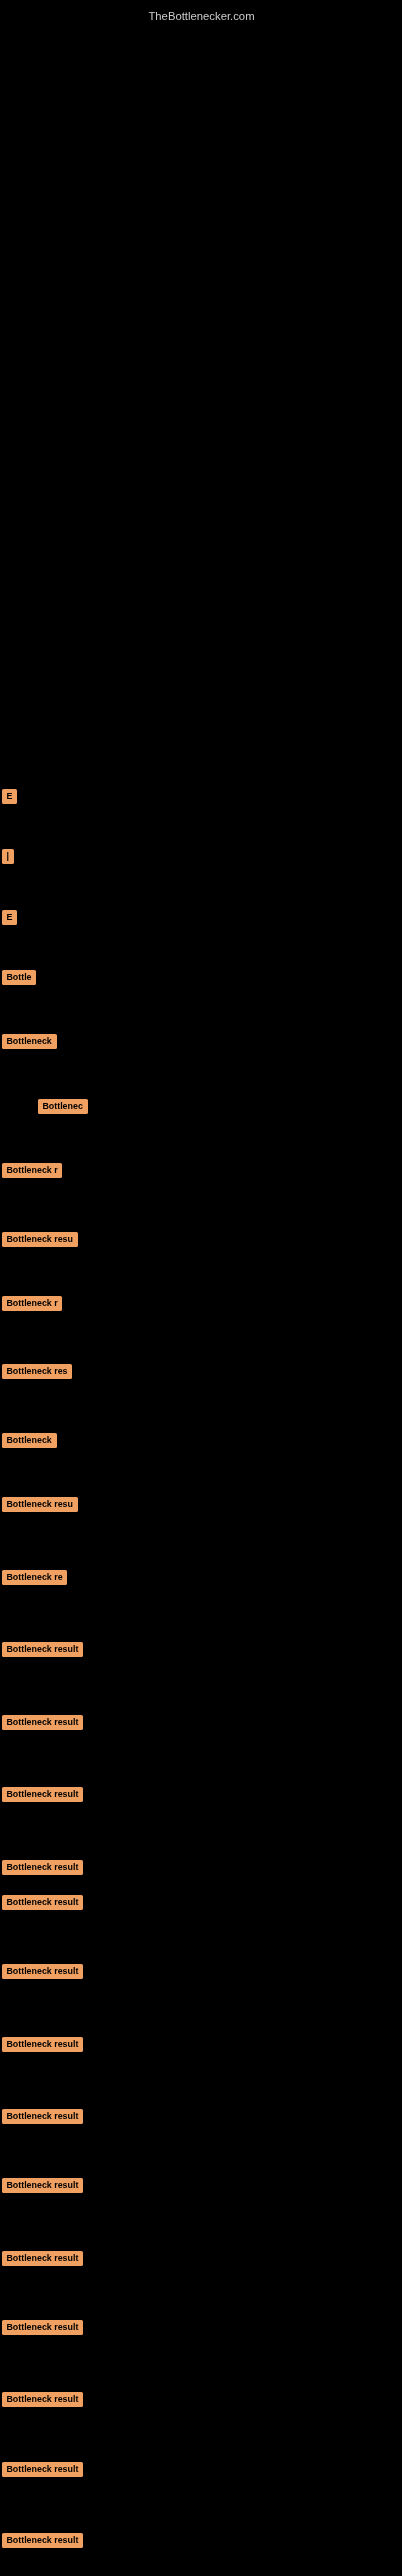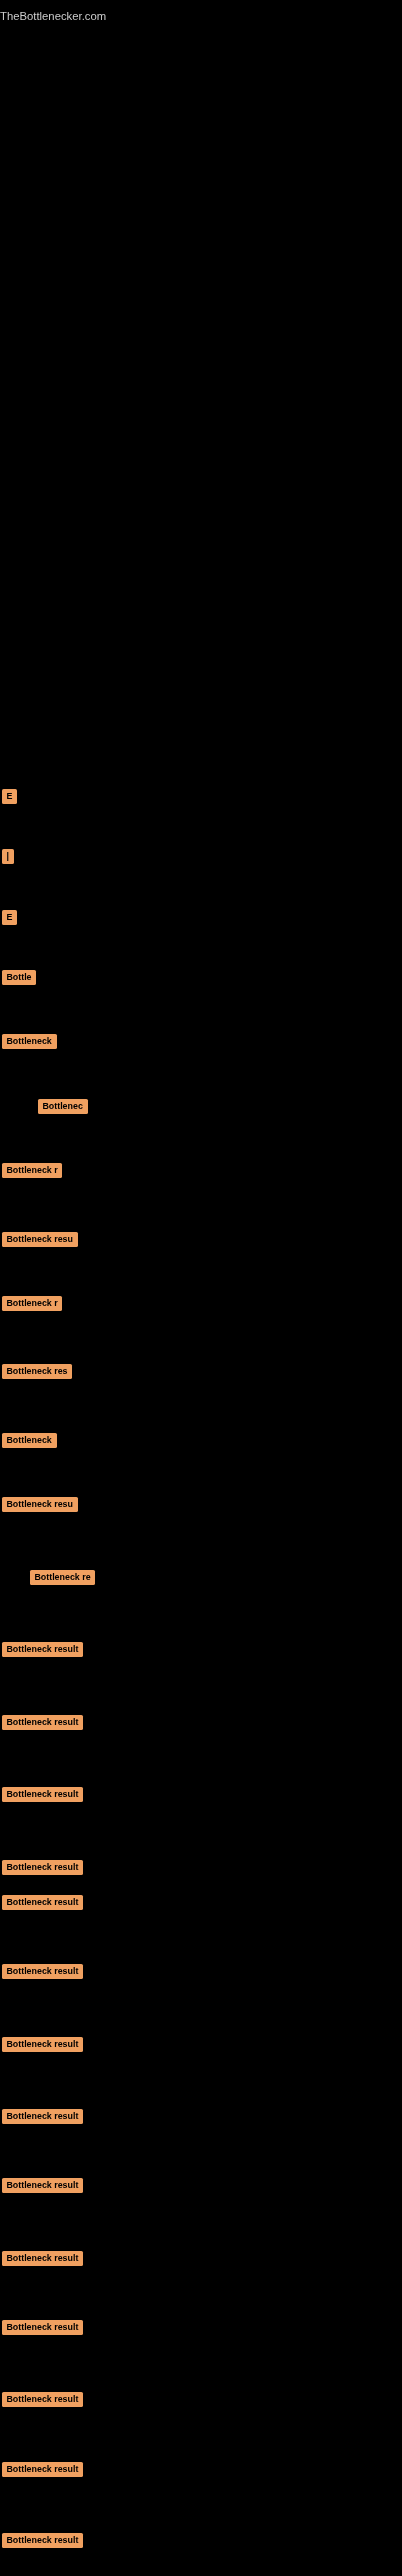--- a/index.html
+++ b/index.html
@@ -8,20 +8,21 @@
       box-sizing: border-box;
     }
     body {
       background-color: #000000;
       width: 403px;
       min-height: 2576px;
       font-family: Arial, sans-serif;
       position: relative;
     }
     .site-title {
+      text-align: center;
       color: #cccccc;
       font-size: 11.3px;
       padding: 6.4px 0;
       position: absolute;
       top: 4px;
       left: 0;
       right: 0;
     }
     .bottleneck-label {
       display: inline-block;
@@ -50,21 +51,21 @@
     <div class="result-item" style="top: 910px; left: 1.6px;"><span class="bottleneck-label" style="max-width: 31px;">E</span></div>
     <div class="result-item" style="top: 970px; left: 1.6px; text-align: right;"><span class="bottleneck-label" style="max-width: 52px;">Bottle</span></div>
     <div class="result-item" style="top: 1034px; left: 1.6px;"><span class="bottleneck-label" style="max-width: 76px;">Bottleneck</span></div>
     <div class="result-item" style="top: 1099px; left: 1.6px;"><span class="bottleneck-label" style="max-width: 71px; margin-left: 36px;">Bottlenec</span></div>
     <div class="result-item" style="top: 1163px; left: 1.6px;"><span class="bottleneck-label" style="max-width: 87px;">Bottleneck r</span></div>
     <div class="result-item" style="top: 1232px; left: 1.6px;"><span class="bottleneck-label" style="max-width: 105px;">Bottleneck resu</span></div>
     <div class="result-item" style="top: 1296px; left: 1.6px;"><span class="bottleneck-label" style="max-width: 87px;">Bottleneck r</span></div>
     <div class="result-item" style="top: 1364px; left: 1.6px;"><span class="bottleneck-label" style="max-width: 101px;">Bottleneck res</span></div>
     <div class="result-item" style="top: 1433px; left: 1.6px;"><span class="bottleneck-label" style="max-width: 76px;">Bottleneck</span></div>
     <div class="result-item" style="top: 1497px; left: 1.6px;"><span class="bottleneck-label" style="max-width: 109px;">Bottleneck resu</span></div>
-    <div class="result-item" style="top: 1570px; left: 1.6px;"><span class="bottleneck-label" style="max-width: 95px; margin-left: 28px;">Bottleneck re</span></div>
+    <div class="result-item" style="top: 1570px; left: 1.6px;"><span class="bottleneck-label" style="max-width: 95px;">Bottleneck re</span></div>
     <div class="result-item" style="top: 1642px; left: 1.6px;"><span class="bottleneck-label" style="max-width: 117px;">Bottleneck result</span></div>
     <div class="result-item" style="top: 1715px; left: 1.6px;"><span class="bottleneck-label" style="max-width: 117px;">Bottleneck result</span></div>
     <div class="result-item" style="top: 1787px; left: 1.6px;"><span class="bottleneck-label" style="max-width: 117px;">Bottleneck result</span></div>
     <div class="result-item" style="top: 1860px; left: 1.6px;"><span class="bottleneck-label" style="max-width: 117px;">Bottleneck result</span></div>
     <div class="result-item" style="top: 1895px; left: 1.6px;"><span class="bottleneck-label" style="max-width: 117px;">Bottleneck result</span></div>
     <div class="result-item" style="top: 1964px; left: 1.6px;"><span class="bottleneck-label" style="max-width: 117px;">Bottleneck result</span></div>
     <div class="result-item" style="top: 2037px; left: 1.6px;"><span class="bottleneck-label" style="max-width: 117px;">Bottleneck result</span></div>
     <div class="result-item" style="top: 2109px; left: 1.6px;"><span class="bottleneck-label" style="max-width: 117px;">Bottleneck result</span></div>
     <div class="result-item" style="top: 2178px; left: 1.6px;"><span class="bottleneck-label" style="max-width: 117px;">Bottleneck result</span></div>
     <div class="result-item" style="top: 2251px; left: 1.6px;"><span class="bottleneck-label" style="max-width: 117px;">Bottleneck result</span></div>

